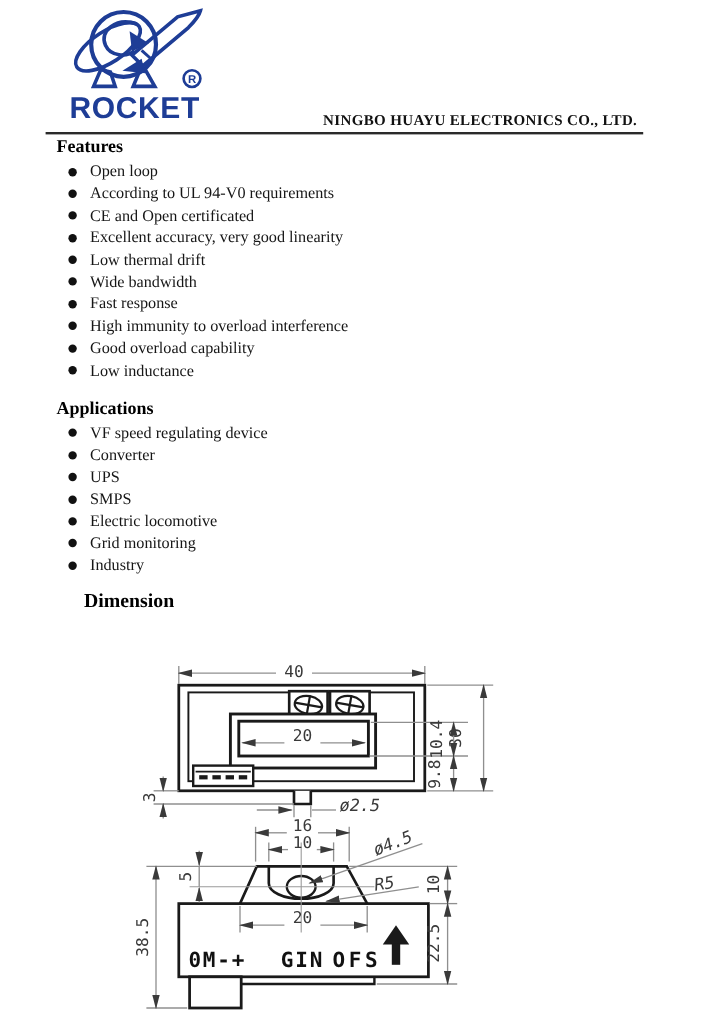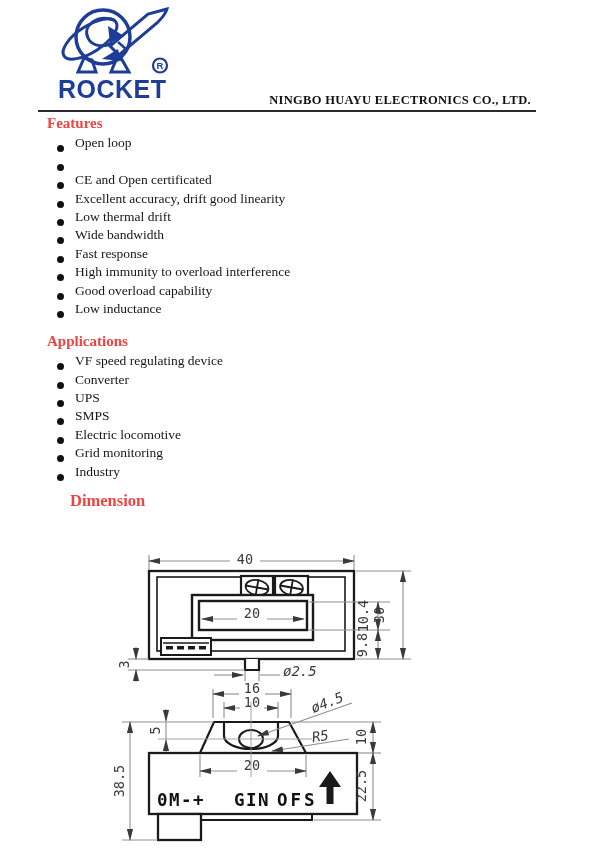--- a/index.html
+++ b/index.html
@@ -5,25 +5,25 @@
   html,body{margin:0;padding:0;background:#e8e8e8;}
   #page{position:relative;width:601px;height:859px;background:#ffffff;margin:0 auto;overflow:hidden;
         font-family:"Liberation Serif", serif;color:#161616;}
   
   #logo{position:absolute;left:50px;top:2px;width:130px;height:105px;}
   #company{position:absolute;top:93px;left:231px;width:300px;text-align:right;
            font-size:12.5px;font-weight:600;letter-spacing:0.3px;color:#111;}
   #rule{position:absolute;left:38px;top:110px;width:498px;height:2px;background:#2a2a2a;}
   
   #content{position:absolute;left:38px;top:113px;width:505px;}
-  #content h3{margin:13px 0 2px 9px;font-size:15px;line-height:17px;font-weight:bold;color:#ef4444;}
+  #content h3{margin:13px 0 2px 9px;font-size:15px;line-height:17px;font-weight:bold;color:#000000;}
   #content h3.first{margin-top:2px;}
   #content h3.big{font-size:16.5px;margin-top:11px;margin-left:32px;}
   #content ul{list-style:none;margin:0;padding:0 0 0 19px;}
-  #content li{display:flex;align-items:flex-end;height:18.4px;}
+  #content li{display:flex;align-items:flex-start;height:18.4px;}
   .dot{flex:0 0 7px;width:7px;height:7px;border-radius:50%;background:#111;margin:5.5px 11px 0 0;}
   .itxt{font-size:13.5px;line-height:18px;}
   
   #drawing{position:absolute;left:0;top:0;width:601px;height:859px;}
   .obj{stroke:#1a1a1a;fill:none;}
   .objf{stroke:#1a1a1a;fill:#ffffff;}
   .dim{stroke:#8f8f8f;stroke-width:1.1;fill:none;}
   .cl{stroke:#9a9a9a;stroke-width:0.9;fill:none;}
   .dt{font-family:"DejaVu Sans Mono", monospace;font-size:13.5px;fill:#3a3a3a;}
   .dti{font-family:"DejaVu Sans Mono", monospace;font-size:14px;font-style:italic;fill:#3a3a3a;}
@@ -62,31 +62,32 @@
 
   <div id="content">
     <h3 class="first">Features</h3>
     <ul>
       <li>
           <span class="dot"></span>
           <span class="itxt">Open loop</span>
         </li>
       <li>
           <span class="dot"></span>
+          <span class="itxt">According to UL 94-V0 requirements</span>
         </li>
       <li>
           <span class="dot"></span>
           <span class="itxt">CE and Open certificated</span>
         </li>
     </ul>
 
     <ul>
       <li>
           <span class="dot"></span>
-          <span class="itxt">Excellent accuracy, drift good linearity</span>
+          <span class="itxt">Excellent accuracy, very good linearity</span>
         </li>
       <li>
           <span class="dot"></span>
           <span class="itxt">Low thermal drift</span>
         </li>
       <li>
           <span class="dot"></span>
           <span class="itxt">Wide bandwidth</span>
         </li>
       <li>

